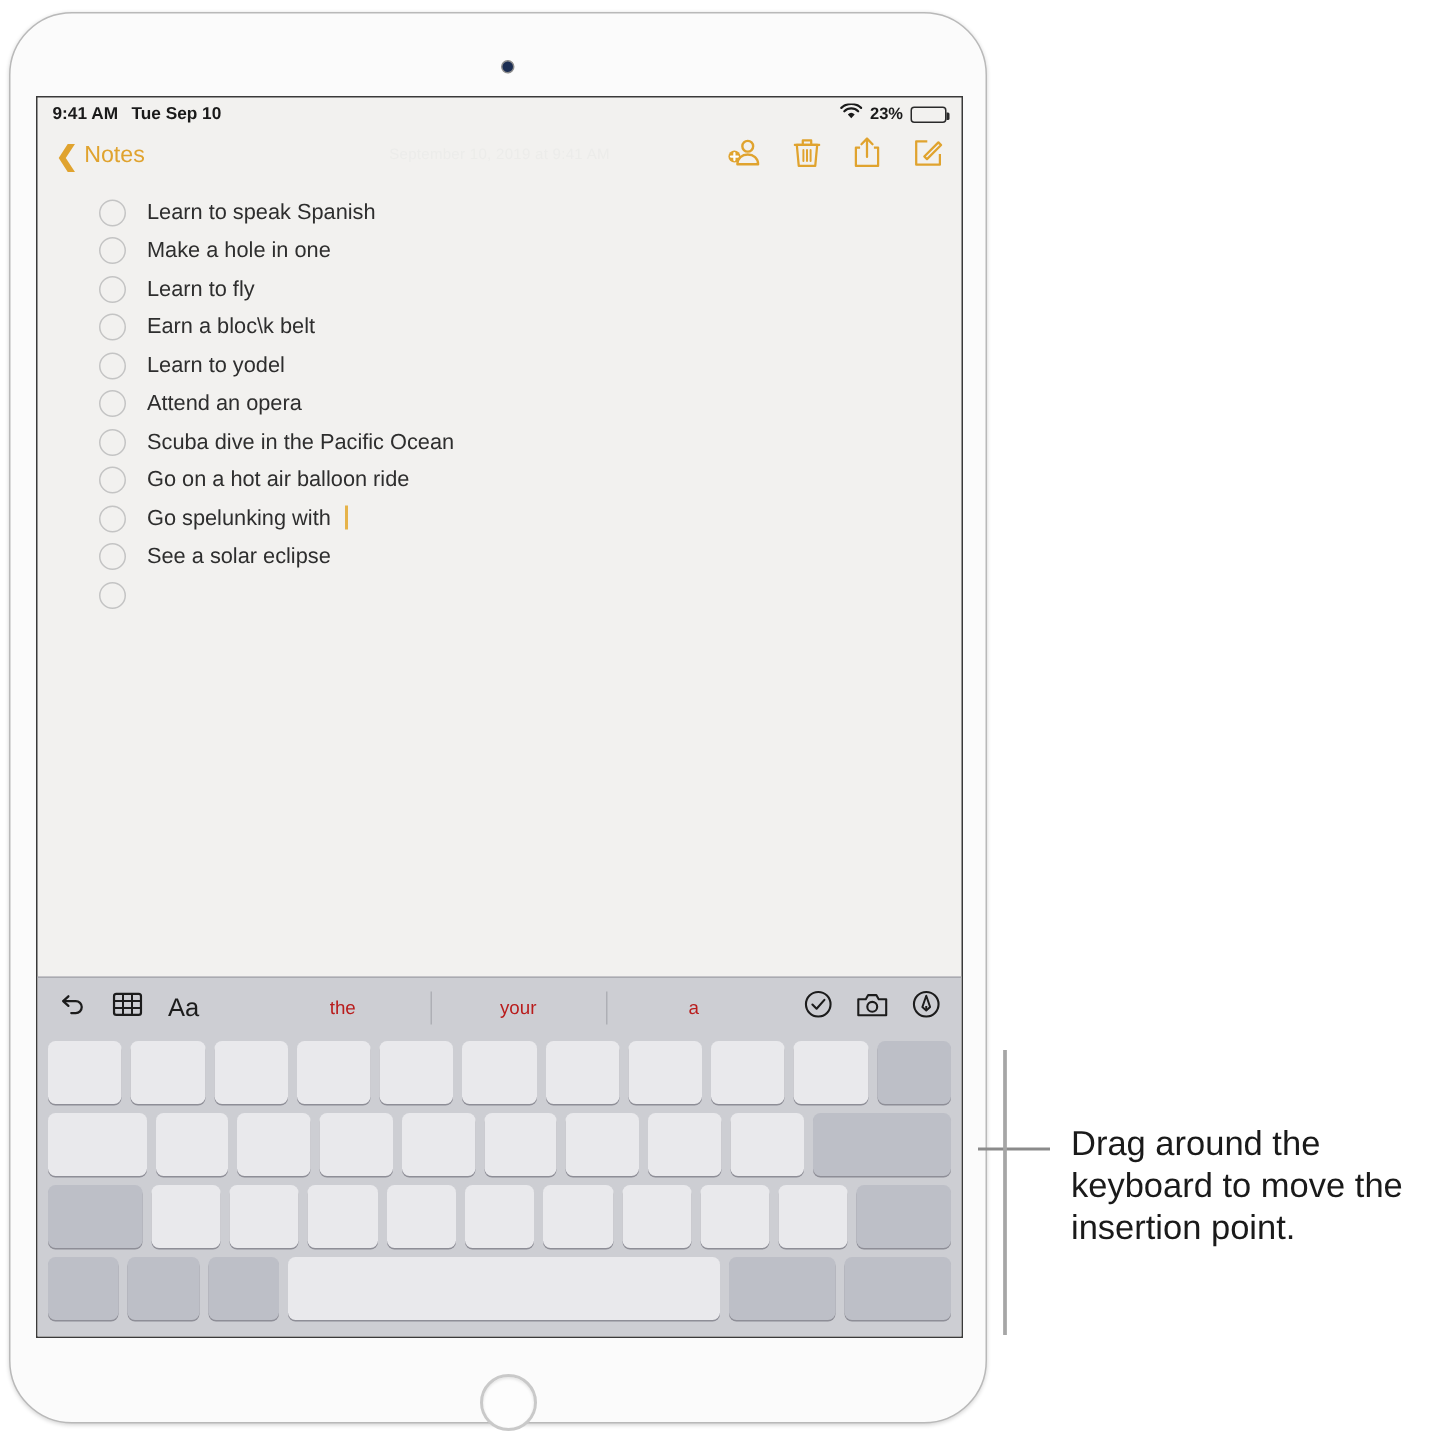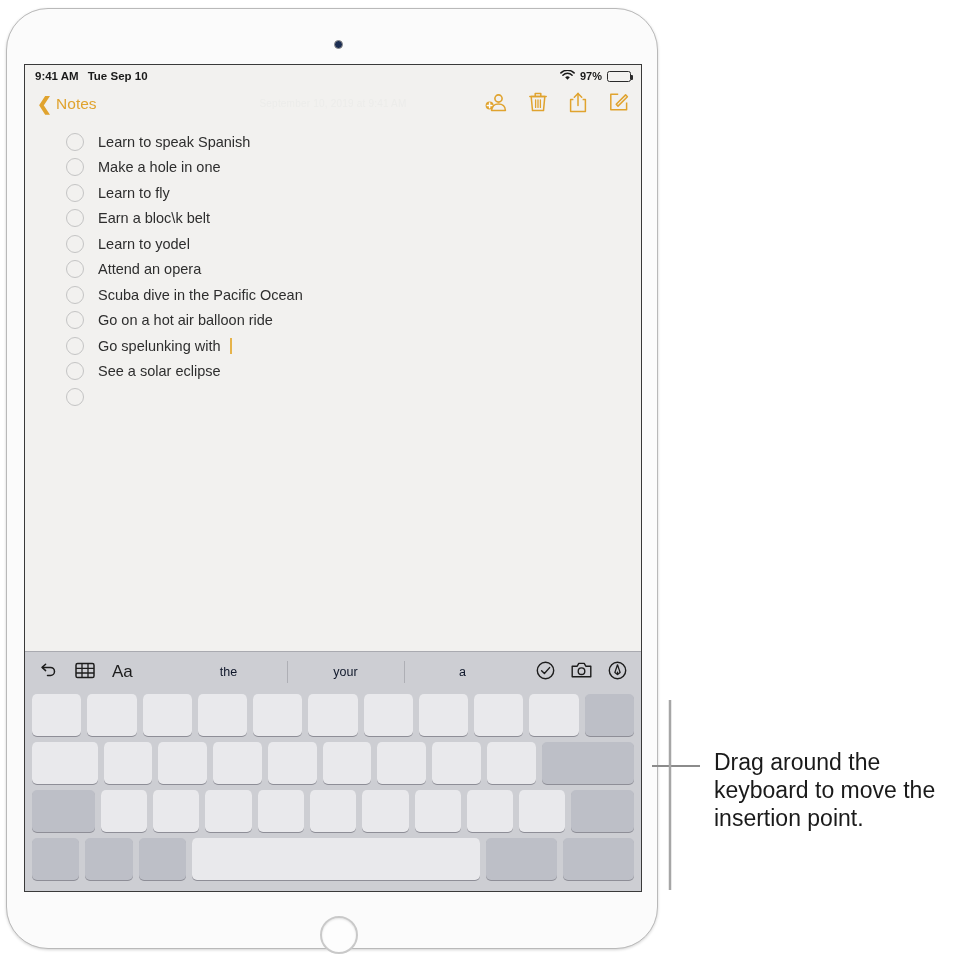--- a/index.html
+++ b/index.html
@@ -179,21 +179,21 @@
   .sc-left { display: flex; align-items: center; gap: 17px; }
   .sc-predictions {
     position: absolute;
     left: 145px; right: 120px; top: 0; bottom: 0;
     display: flex; align-items: center;
   }
   .pred {
     flex: 1;
     text-align: center;
     font-size: 12.5px;
-    color: #0f172a;
+    color: #b91c1c;
     cursor: pointer;
     position: relative;
   }
   .pred + .pred::before {
     content: "";
     position: absolute;
     left: 0; top: 50%;
     transform: translateY(-50%);
     width: 1px; height: 22px;
     background: #aeafb5;
@@ -230,21 +230,21 @@
       <span>Tue Sep 10</span>
     </div>
     <div class="status-right">
       <span>
         <svg width="15" height="11" viewBox="0 0 15 11">
           <path d="M7.5 9.8 L5.2 7.3 A3.4 3.4 0 0 1 9.8 7.3 Z" fill="#1a1a1a"></path>
           <path d="M2.9 5.2 A6.6 6.6 0 0 1 12.1 5.2" stroke="#1a1a1a" stroke-width="1.5" fill="none" stroke-linecap="round"></path>
           <path d="M0.9 2.9 A9.4 9.4 0 0 1 14.1 2.9" stroke="#1a1a1a" stroke-width="1.5" fill="none" stroke-linecap="round"></path>
         </svg>
       </span>
-      <span>97%</span>
+      <span>23%</span>
       <span class="battery-shell">
         <span class="battery-fill"></span>
       </span>
     </div>
   </div>
 
   <div id="nav-toolbar">
     <div id="back-button">
       <span class="chev">❮</span>
       <span>Notes</span>

